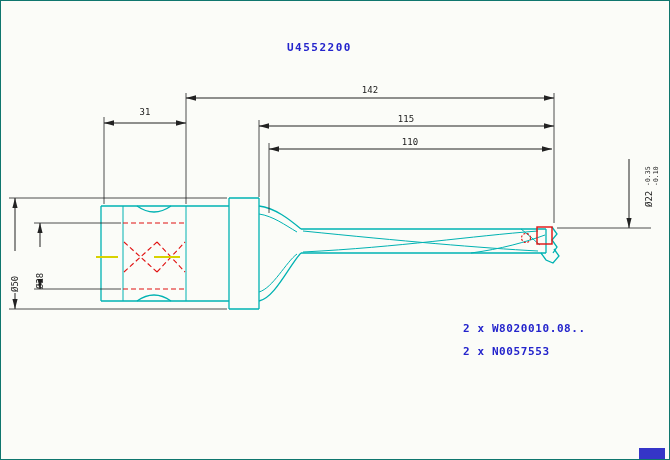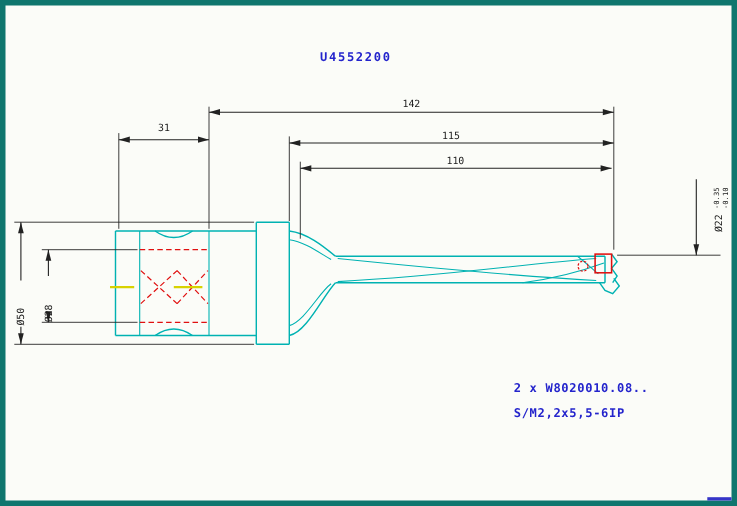--- a/index.html
+++ b/index.html
@@ -1,27 +1,27 @@
 <!DOCTYPE html>
 <html><head>
 <meta charset="utf-8">
 <style>
   html,body{margin:0;padding:0;background:#ffffff;}
   .canvas{
     position:relative;width:670px;height:460px;
     background:#fbfcf8;overflow:hidden;
-    border:5px solid #0f766e;box-sizing:border-box;
+    border:1px solid #0f766e;box-sizing:border-box;
     font-family:"DejaVu Sans Mono", monospace;
   }
   .drawing-number{
     position:absolute;left:286px;top:40px;
     font-size:11px;font-weight:bold;letter-spacing:1.5px;
     color:#2424cc;white-space:pre;
   }
-  .parts-list{position:absolute;left:462px;top:340px;color:#2424cc;}
+  .parts-list{position:absolute;left:462px;top:320px;color:#2424cc;}
   .parts-list .note-line{
     font-size:11px;font-weight:bold;letter-spacing:0.6px;
     height:23px;line-height:16px;white-space:pre;
   }
   svg text{
     font-family:"DejaVu Sans Mono", monospace;
     fill:#1a1a1a;
   }
   .dim-label{font-size:9px;}
   .tol-label{font-size:6.5px;}
@@ -149,18 +149,18 @@
         <text class="dim-label" x="0" y="0">Ø22</text>
         <text class="tol-label" x="21" y="-2">-0.35</text>
         <text class="tol-label" x="21" y="5.5">-0.10</text>
       </g>
     </g>
   </svg>
 
   
   <div class="parts-list">
     <div class="note-line">2 x W8020010.08..</div>
-    <div class="note-line">S/M2,2x5,5-6IP</div>
+    <div class="note-line">2 x N0057553</div>
   </div>
 
   <div class="corner-logo"></div>
 
 </div>
 
 </body></html>

